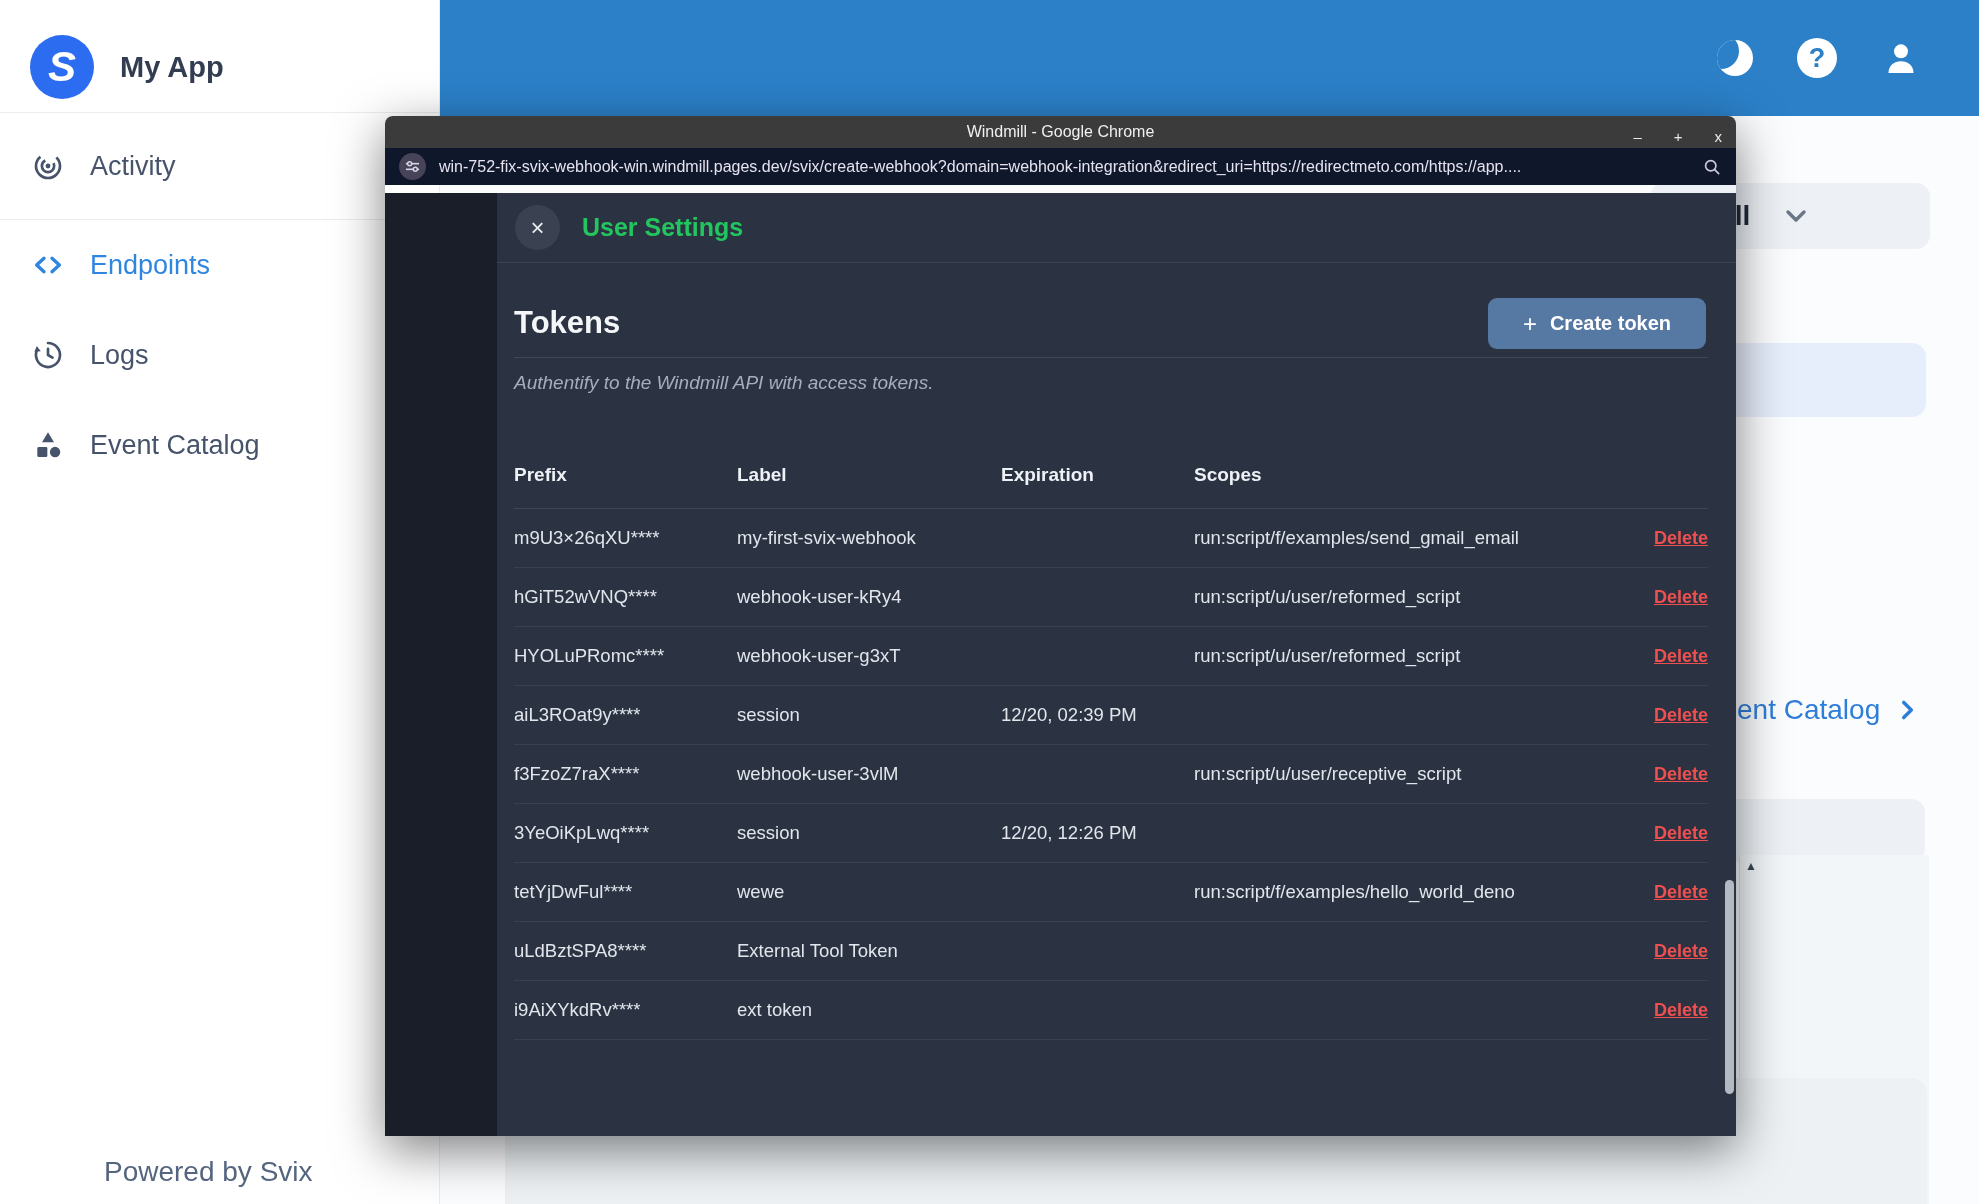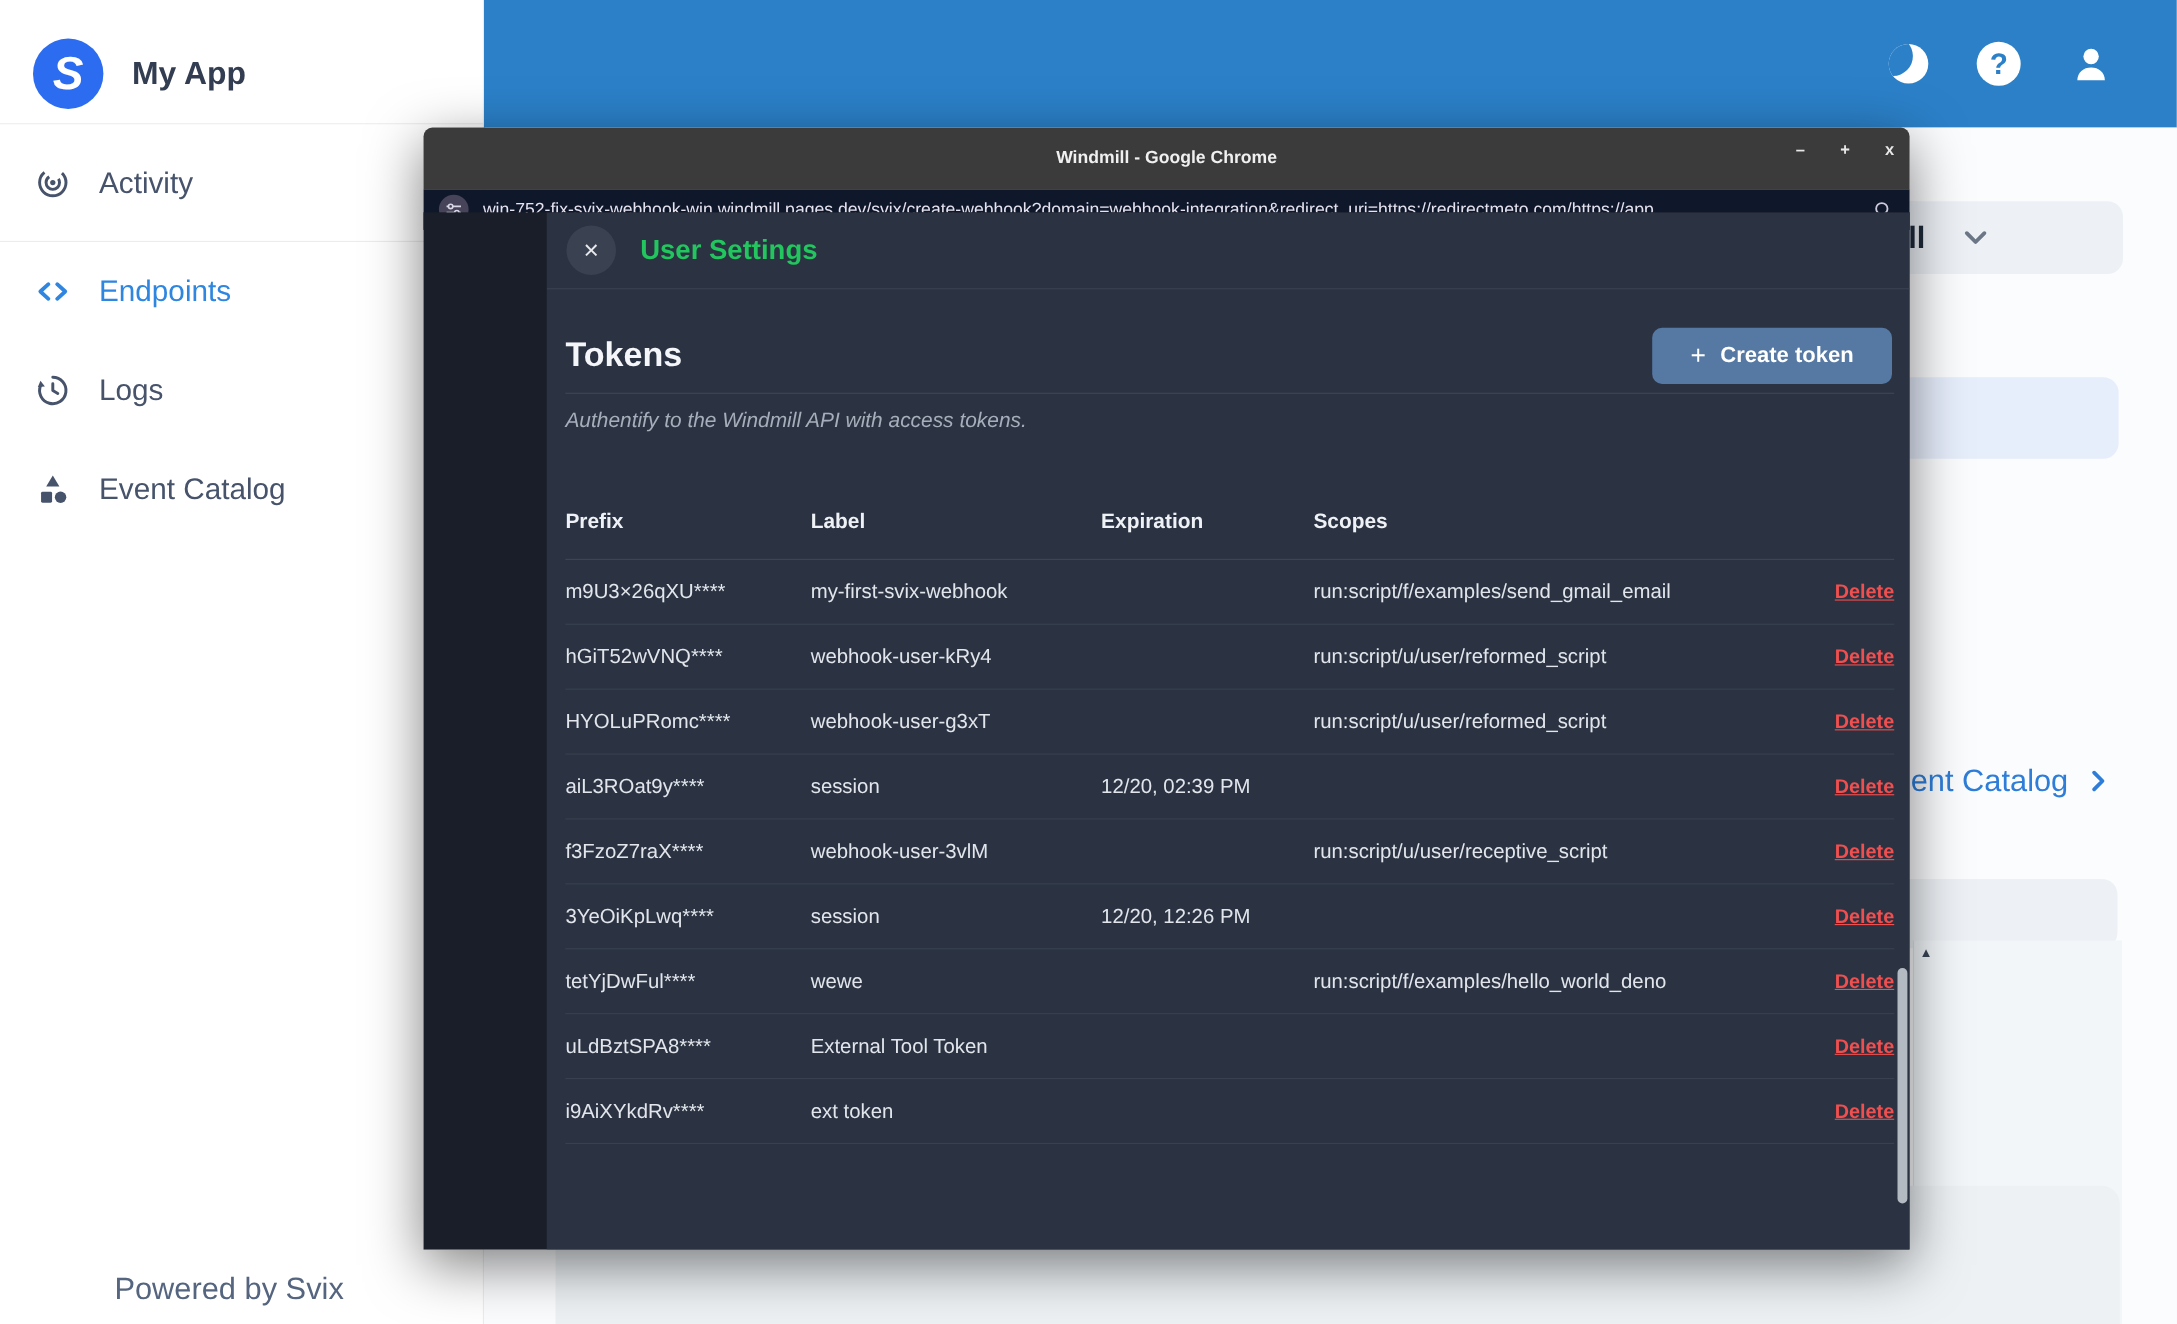--- a/index.html
+++ b/index.html
@@ -38,38 +38,38 @@
   .catalog-link { position:absolute; left:1296px; top:578px; display:flex; align-items:center; gap:14px;
                   color:#2e7dd8; font-size:28px; cursor:pointer; }
   .gray-rect { position:absolute; right:54px; top:683px; width:300px; height:63px; background:#edf1f5; border-radius:14px; }
   .right-panel { position:absolute; left:1298px; top:739px; width:190px; bottom:0; background:#f2f6f9; border-left:1px solid #dfe5ea; }
   .right-panel .tick { position:absolute; left:5px; top:4px; font-size:12px; color:#3a4654; }
   .bottom-panel { position:absolute; left:64px; top:962px; width:1422px; height:240px; background:#edf1f4; border-radius:16px; }
 
   
   .chrome { position:absolute; left:385px; top:116px; width:1351px; height:1020px; z-index:10;
             border-radius:8px 8px 0 0; box-shadow:0 14px 50px rgba(0,0,0,0.5); }
-  .titlebar { height:56px; background:#3b3b3b; border-radius:8px 8px 0 0; position:relative;
-              display:flex; align-items:center; justify-content:center;font-weight:bold; }
+  .titlebar { height:32px; background:#3b3b3b; border-radius:8px 8px 0 0; position:relative;
+              display:flex; align-items:center; justify-content:center; }
   .titlebar .title { color:#f0f0f0; font-size:16px; }
   .win-controls { position:absolute; right:14px; top:0; height:40px; display:flex; align-items:center; gap:32px; }
   .win-controls span { color:#e8e8e8; font-size:15px; cursor:pointer; line-height:1; }
   .urlbar { height:37px; background:#0f172a; display:flex; align-items:center; gap:13px; padding:0 14px; }
   .tune { width:27px; height:27px; border-radius:50%; background:#474358; display:flex; align-items:center; justify-content:center; cursor:pointer; flex:0 0 27px;}
   .url-text { color:#e6e3f0; font-size:16px; white-space:nowrap; overflow:hidden; flex:1; cursor:text; }
   .page { position:absolute; left:0; top:77px; right:0; bottom:0; background:#1a1e29; overflow:hidden; }
 
   
   .drawer { position:absolute; left:112px; top:0; right:0; bottom:0; background:#2b3342; overflow:hidden; }
   .drawer-header { height:70px; display:flex; align-items:center; gap:22px; padding-left:18px;
                    border-bottom:1px solid #3b4352; }
   .close-btn { width:45px; height:45px; border-radius:50%; background:#3a4251; color:#e8eaee; font-size:24px;
                display:flex; align-items:center; justify-content:center; cursor:pointer; }
   .drawer-title { font-size:25px; font-weight:600; color:#22c55e; }
-  .drawer-body { padding:0 14px 0 17px; }
+  .drawer-body { padding:0 28px 0 17px; }
   .section-head { margin-top:42px; position:relative; border-bottom:1px solid #3e4757; padding-bottom:16px; }
   .section-title { font-size:31px; font-weight:bold; color:#f4f6f9; }
   .create-btn { position:absolute; right:2px; bottom:8px; width:218px; height:51px; background:#5679a4; border:none;
                 border-radius:9px; color:#ffffff; font-size:20px; font-weight:600; font-family:"Liberation Sans",sans-serif;
                 display:flex; align-items:center; justify-content:center; gap:13px; cursor:pointer; }
   .create-btn .plus { font-size:24px; font-weight:400; }
   .section-sub { margin-top:14px; font-style:italic; font-size:19px; color:#a7aebb; }
 
   .banner { margin-top:36px; background:#b6f3cd; border-radius:10px; padding:17px 24px 15px; color:#157c47; }
   .banner-line1 { font-size:21px; display:flex; align-items:center; gap:10px; }

